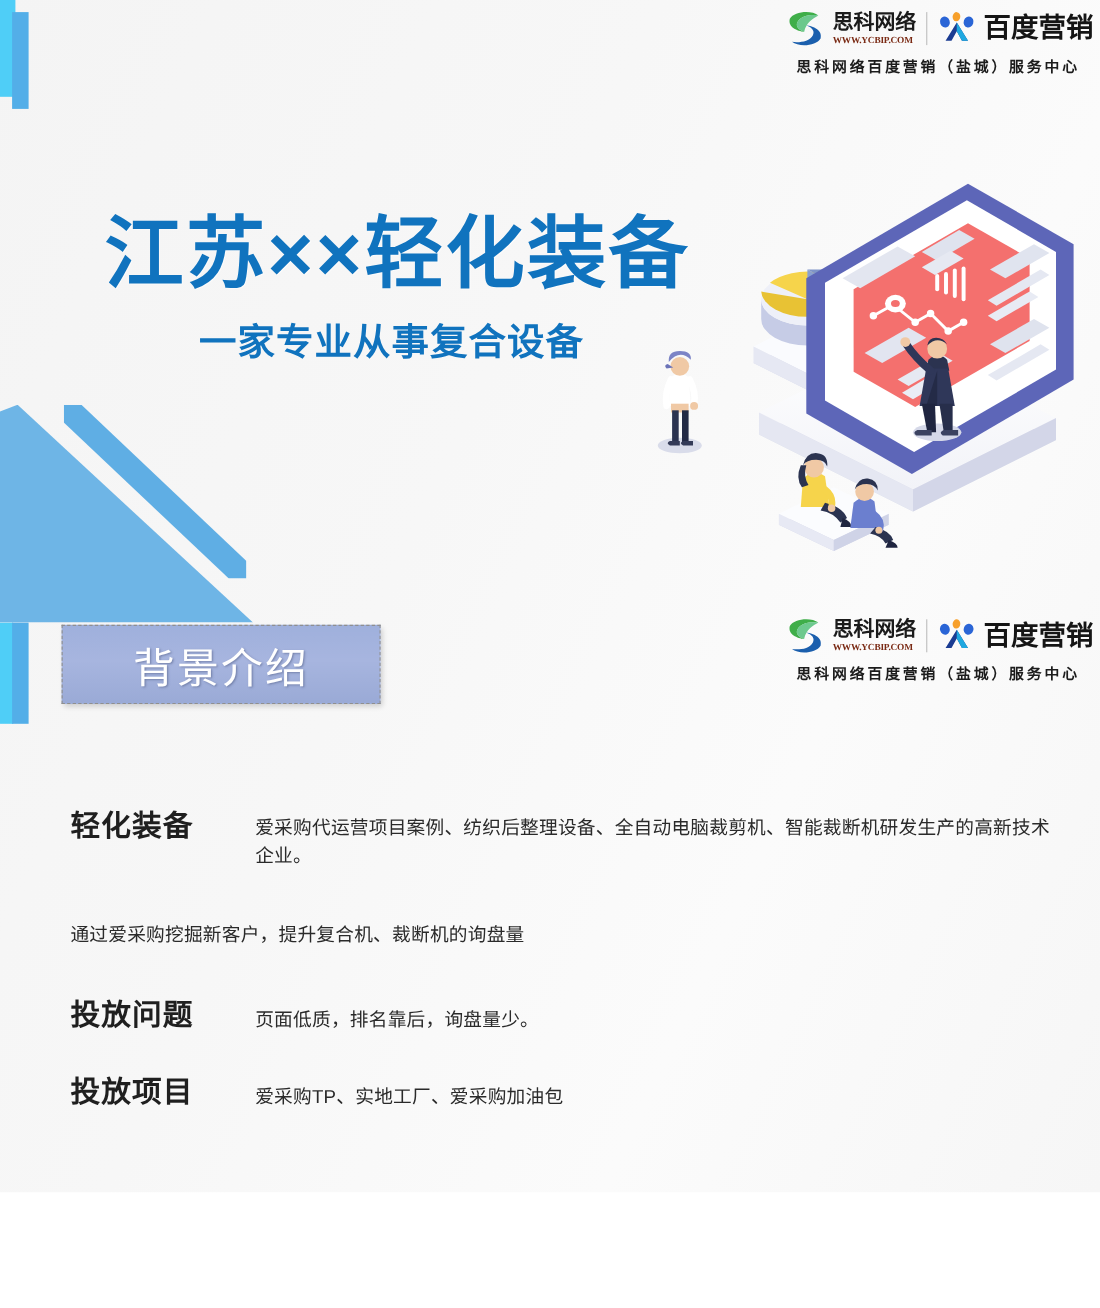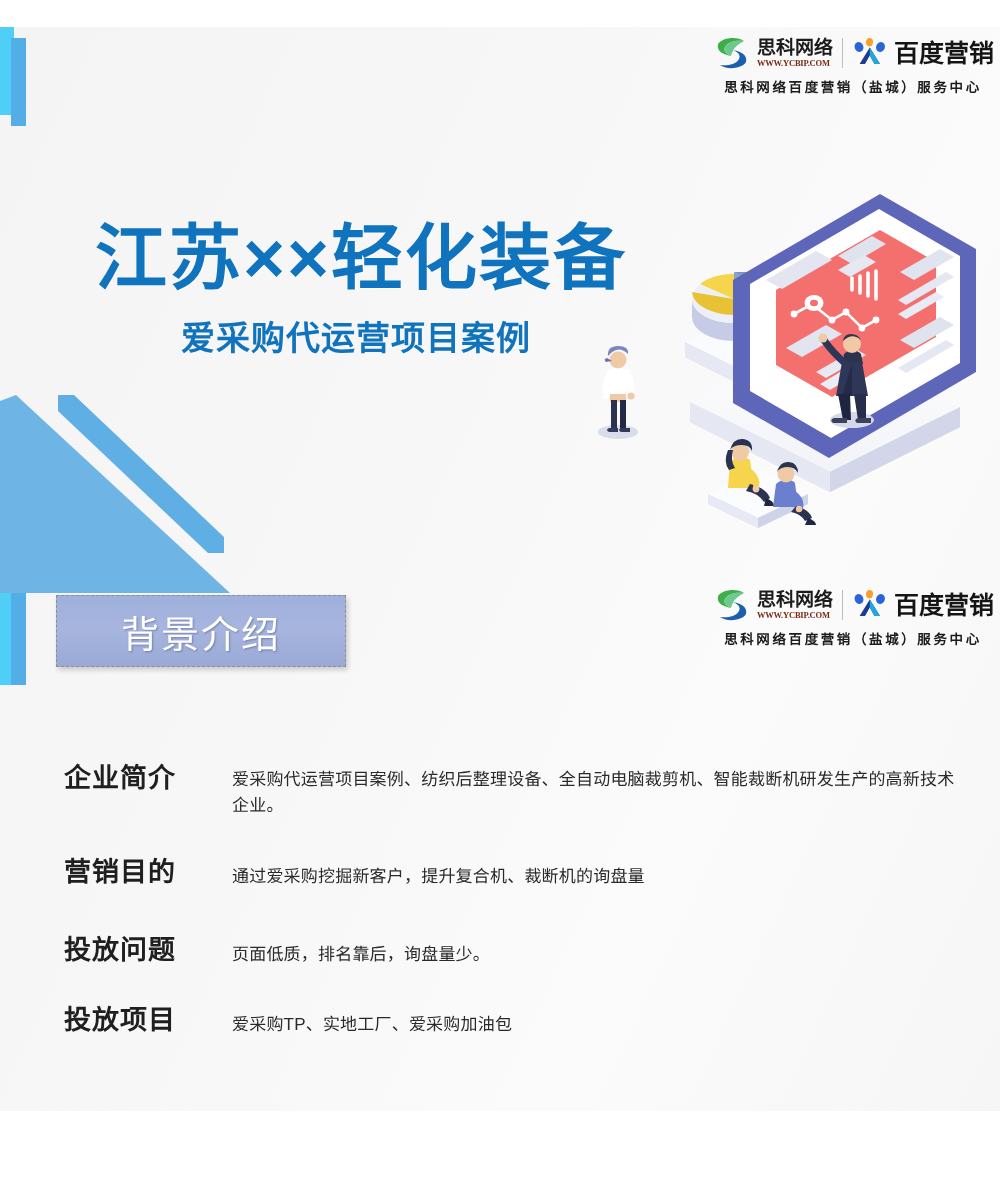--- a/index.html
+++ b/index.html
@@ -8,21 +8,20 @@
   body{
     font-family:"Liberation Sans","DejaVu Sans",sans-serif;
     -webkit-font-smoothing:antialiased;
   }
   .page{
     position:relative;
     width:1000px;
     height:1084px;
     overflow:hidden;
     background:linear-gradient(115deg,#f4f4f4 0%,#f7f7f7 40%,#fbfbfb 70%,#f6f6f6 100%);
-    margin-top:27px;
   }
 
   
   .bar{ position:absolute; }
   .bar-cyan-top{ left:0; top:0; width:14px; height:88px; background:#4FCEF7; }
   .bar-blue-top{ left:11px; top:11px; width:15px; height:88px; background:#53AEE8; }
   .bar-cyan-bot{ left:0; top:566px; width:12px; height:92px; background:#4FCEF7; }
   .bar-blue-bot{ left:11px; top:566px; width:15px; height:92px; background:#53AEE8; }
 
   
@@ -203,21 +202,21 @@
           <path d="M17.8 10.5 L28 27 L22.5 27 L17.8 18.5 Z" fill="#1FA8E0"></path>
         </svg>
         <div class="baidu-cn">百度营销</div>
       </div>
     </div>
     <div class="logo-sub">思科网络百度营销（盐城）服务中心</div>
   </div>
 
   <div class="title-wrap">
     <div class="main-title">江苏××轻化装备</div>
-    <div class="sub-title">爱采购代运营项目案例</div>
+    <div class="sub-title">一家专业从事复合设备</div>
   </div>
 
   <svg class="illus" viewBox="0 0 420 420">
     <defs>
       <linearGradient id="plat" x1="0" y1="0" x2="0" y2="1">
         <stop offset="0" stop-color="#ffffff"></stop>
           <stop offset="1" stop-color="#f2f3f8"></stop>
       </linearGradient>
     </defs>
 
@@ -378,25 +377,24 @@
     </div>
     <div class="logo-sub">思科网络百度营销（盐城）服务中心</div>
   </div>
 
   <div class="section-banner">
     <span>背景介绍</span>
   </div>
 
   <div class="info-list">
     <div class="info-row r1">
-      <div class="info-label">企业简介</div>
+      <div class="info-label">轻化装备</div>
       <div class="info-value">爱采购代运营项目案例、纺织后整理设备、全自动电脑裁剪机、智能裁断机研发生产的高新技术企业。</div>
     </div>
     <div class="info-row r2">
-      <div class="info-label">营销目的</div>
       <div class="info-value">通过爱采购挖掘新客户，提升复合机、裁断机的询盘量</div>
     </div>
     <div class="info-row r4">
       <div class="info-label">投放问题</div>
       <div class="info-value">页面低质，排名靠后，询盘量少。</div>
     </div>
     <div class="info-row r3">
       <div class="info-label">投放项目</div>
       <div class="info-value">爱采购TP、实地工厂、爱采购加油包</div>
     </div>

